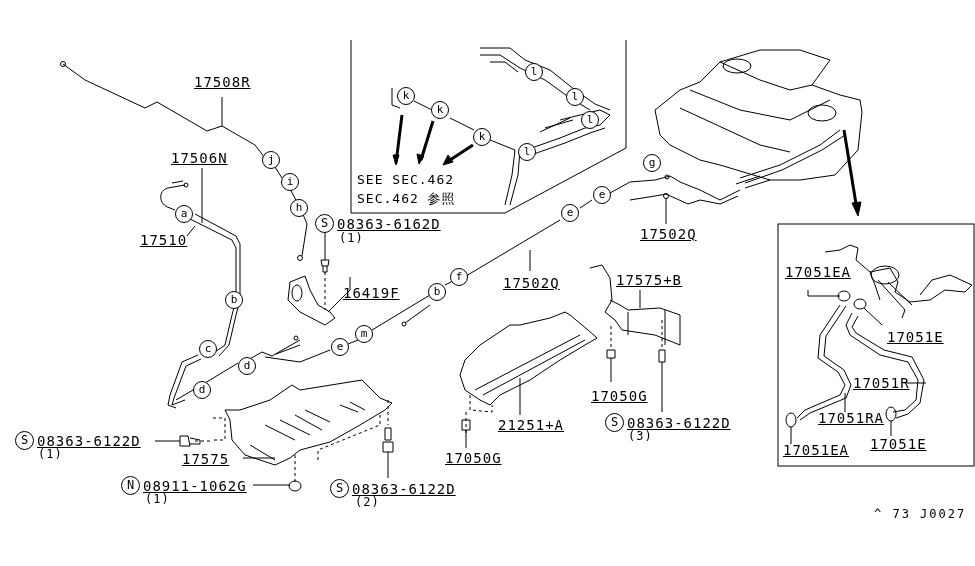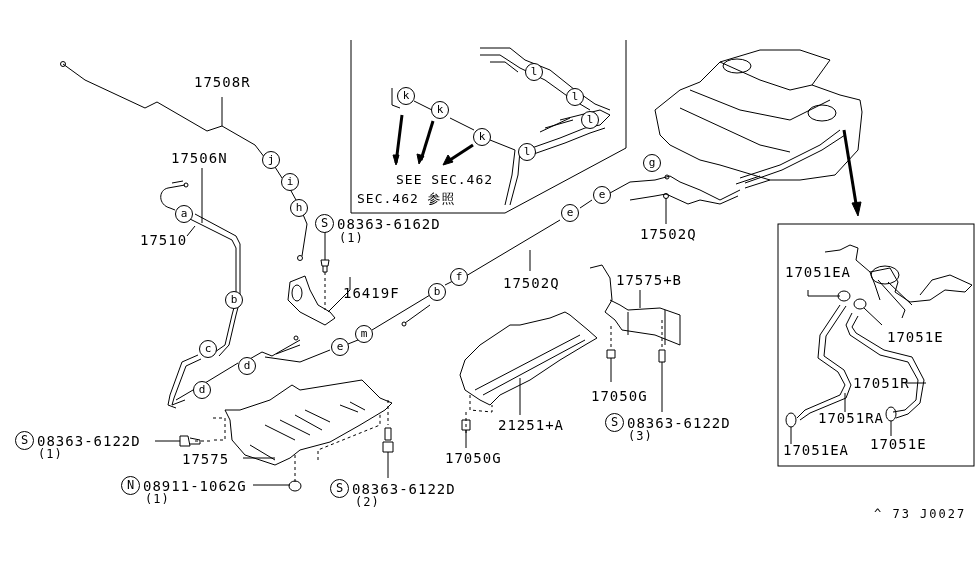--- a/index.html
+++ b/index.html
@@ -1,18 +1,18 @@
 <!DOCTYPE html>
 <html><head>
 <meta charset="utf-8">
 <style>
   html,body{margin:0;padding:0;background:#fff;}
   body{width:975px;height:566px;position:relative;overflow:hidden;font-family:"DejaVu Sans Mono","Liberation Mono",monospace;color:#000;}
   svg{position:absolute;left:0;top:0;}
-  .lbl{position:absolute;font-size:14px;letter-spacing:1px;line-height:14px;white-space:nowrap;font-family:"DejaVu Sans Mono","Liberation Mono",monospace;}
+  .lbl{position:absolute;font-size:14px;letter-spacing:1px;line-height:14px;white-space:nowrap;font-family:"DejaVu Sans Mono","Liberation Mono",monospace;text-decoration:underline;}
   .qty{position:absolute;font-size:12px;letter-spacing:1px;white-space:nowrap;font-family:"DejaVu Sans Mono",monospace;}
   .circ{position:absolute;width:16px;height:16px;border:1px solid #000;border-radius:50%;font-size:11px;line-height:16px;text-align:center;background:#fff;font-family:"DejaVu Sans Mono",monospace;}
   .sym{position:absolute;width:17px;height:17px;border:1px solid #000;border-radius:50%;font-size:12px;line-height:17px;text-align:center;font-family:"DejaVu Sans Mono",monospace;}
   .note{position:absolute;font-size:13px;letter-spacing:1px;white-space:nowrap;font-family:"DejaVu Sans Mono",monospace;}
   .fig{position:absolute;font-size:12px;letter-spacing:2px;font-family:"DejaVu Sans Mono",monospace;text-align:center;}
 </style>
 </head>
 <body>
 
 <svg width="975" height="566" viewBox="0 0 975 566" fill="none" stroke="#000" stroke-width="1">
@@ -137,21 +137,21 @@
 <div class="circ" style="left:593px;top:186px;">e</div>
 <div class="circ" style="left:643px;top:154px;">g</div>
 <div class="circ" style="left:397px;top:87px;">k</div>
 <div class="circ" style="left:431px;top:101px;">k</div>
 <div class="circ" style="left:473px;top:128px;">k</div>
 <div class="circ" style="left:518px;top:143px;">l</div>
 <div class="circ" style="left:525px;top:63px;">l</div>
 <div class="circ" style="left:566px;top:88px;">l</div>
 <div class="circ" style="left:581px;top:111px;">l</div>
 
-<div class="note" style="left:357px;top:172px;margin-left:39px;">SEE SEC.462</div>
+<div class="note" style="left:357px;top:172px;">SEE SEC.462</div>
 <div class="note" style="left:357px;top:190px;">SEC.462 参照</div>
 
 <div class="lbl" style="left:194px;top:75px;">17508R</div>
 <div class="lbl" style="left:171px;top:151px;">17506N</div>
 <div class="lbl" style="left:140px;top:233px;">17510</div>
 <div class="lbl" style="left:343px;top:253px;margin-top:33px;">16419F</div>
 <div class="lbl" style="left:503px;top:276px;">17502Q</div>
 <div class="lbl" style="left:640px;top:227px;">17502Q</div>
 <div class="lbl" style="left:616px;top:273px;">17575+B</div>
 <div class="lbl" style="left:498px;top:418px;">21251+A</div>

